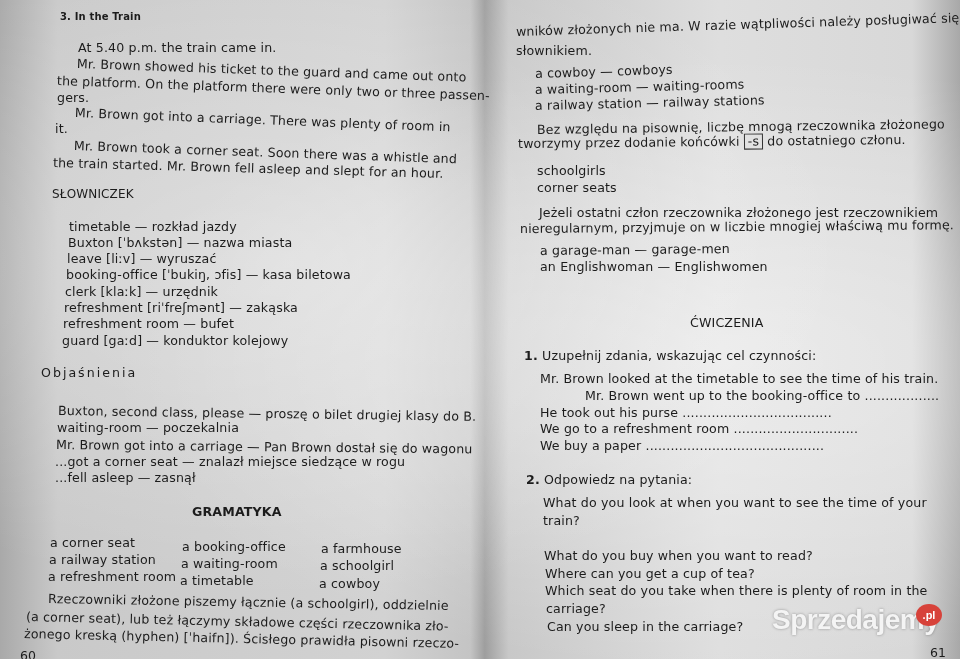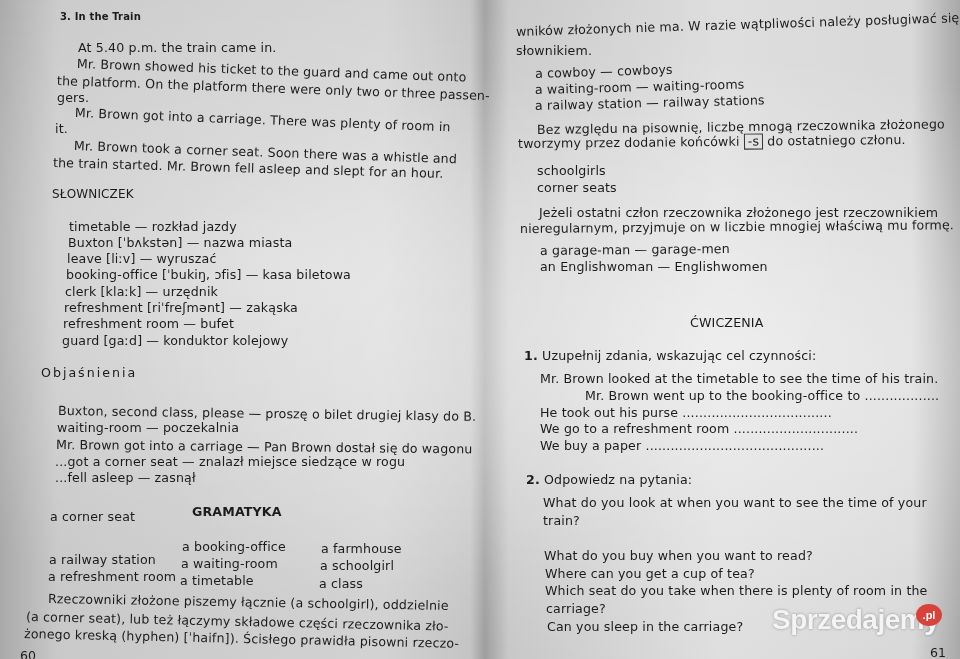--- a/index.html
+++ b/index.html
@@ -56,29 +56,29 @@
 
     <div class="t sp" style="left:41px;top:365px;">Objaśnienia</div>
     <div class="t" style="left:58px;top:403px;transform:rotate(0.8deg);transform-origin:left;">Buxton, second class, please — proszę o bilet drugiej klasy do B.</div>
     <div class="t" style="left:57px;top:420px;">waiting-room — poczekalnia</div>
     <div class="t" style="left:56px;top:437px;transform:rotate(0.6deg);transform-origin:left;">Mr. Brown got into a carriage — Pan Brown dostał się do wagonu</div>
     <div class="t" style="left:55px;top:454px;">...got a corner seat — znalazł miejsce siedzące w rogu</div>
     <div class="t" style="left:55px;top:470px;">...fell asleep — zasnął</div>
 
     <div class="t bold it" style="left:192px;top:504px;">GRAMATYKA</div>
 
-    <div class="t" style="left:50px;top:509px;">a corner seat</div>
+    <div class="t" style="left:50px;top:535px;">a corner seat</div>
     <div class="t" style="left:49px;top:552px;">a railway station</div>
     <div class="t" style="left:48px;top:569px;">a refreshment room</div>
     <div class="t" style="left:182px;top:539px;">a booking-office</div>
     <div class="t" style="left:181px;top:556px;">a waiting-room</div>
     <div class="t" style="left:180px;top:573px;">a timetable</div>
     <div class="t" style="left:321px;top:541px;">a farmhouse</div>
     <div class="t" style="left:320px;top:558px;">a schoolgirl</div>
-    <div class="t" style="left:319px;top:576px;">a class</div>
+    <div class="t" style="left:319px;top:576px;">a cowboy</div>
 
     <div class="t" style="left:48px;top:591px;transform:rotate(1deg);transform-origin:left;">Rzeczowniki złożone piszemy łącznie (a schoolgirl), oddzielnie</div>
     <div class="t" style="left:26px;top:609px;transform:rotate(1.3deg);transform-origin:left;">(a corner seat), lub też łączymy składowe części rzeczownika zło-</div>
     <div class="t" style="left:24px;top:626px;transform:rotate(1.3deg);transform-origin:left;">żonego kreską (hyphen) [ˈhaifn]). Ścisłego prawidła pisowni rzeczo-</div>
 
     <div class="pnum" style="left:20px;top:648px;">60</div>
   </div>
 
   <div class="page right">
     <div class="t" style="left:36px;top:24px;transform:rotate(-1.8deg);transform-origin:left;">wników złożonych nie ma. W razie wątpliwości należy posługiwać się</div>

